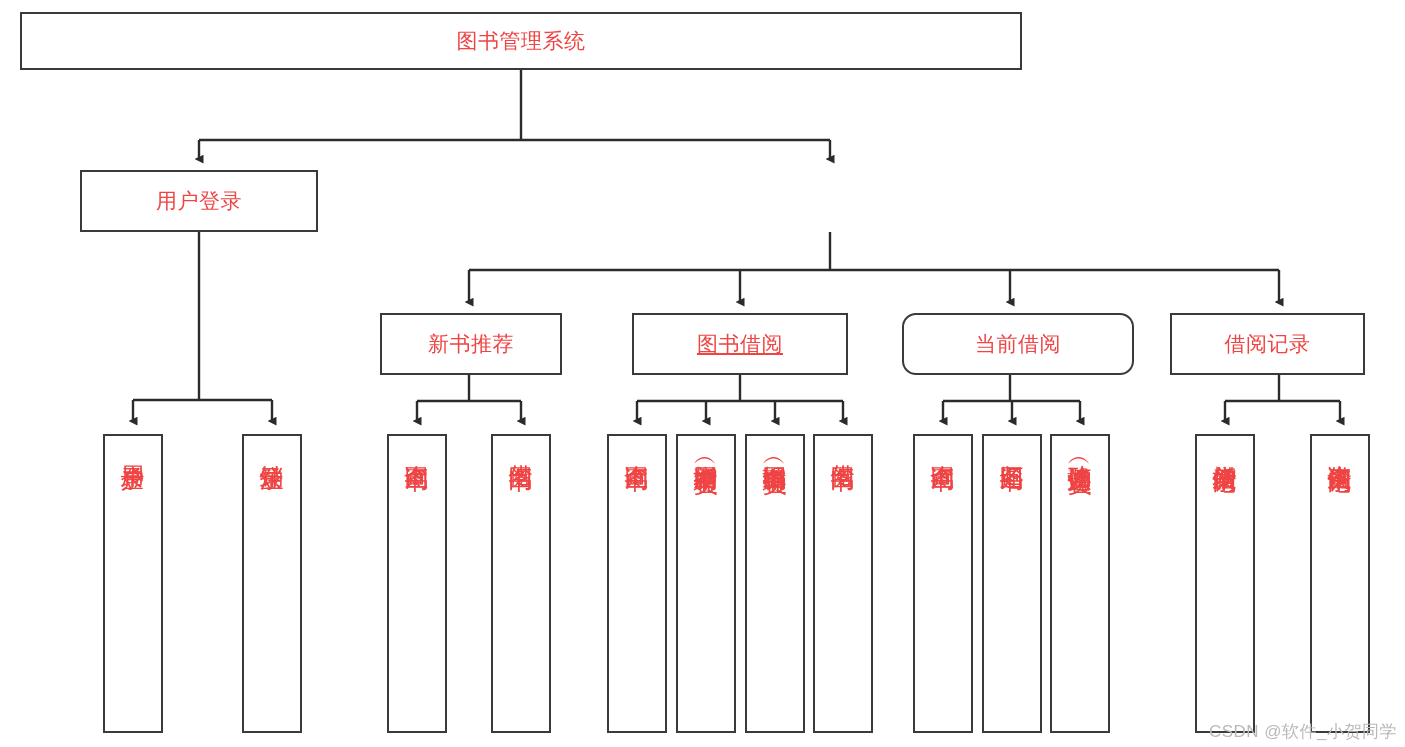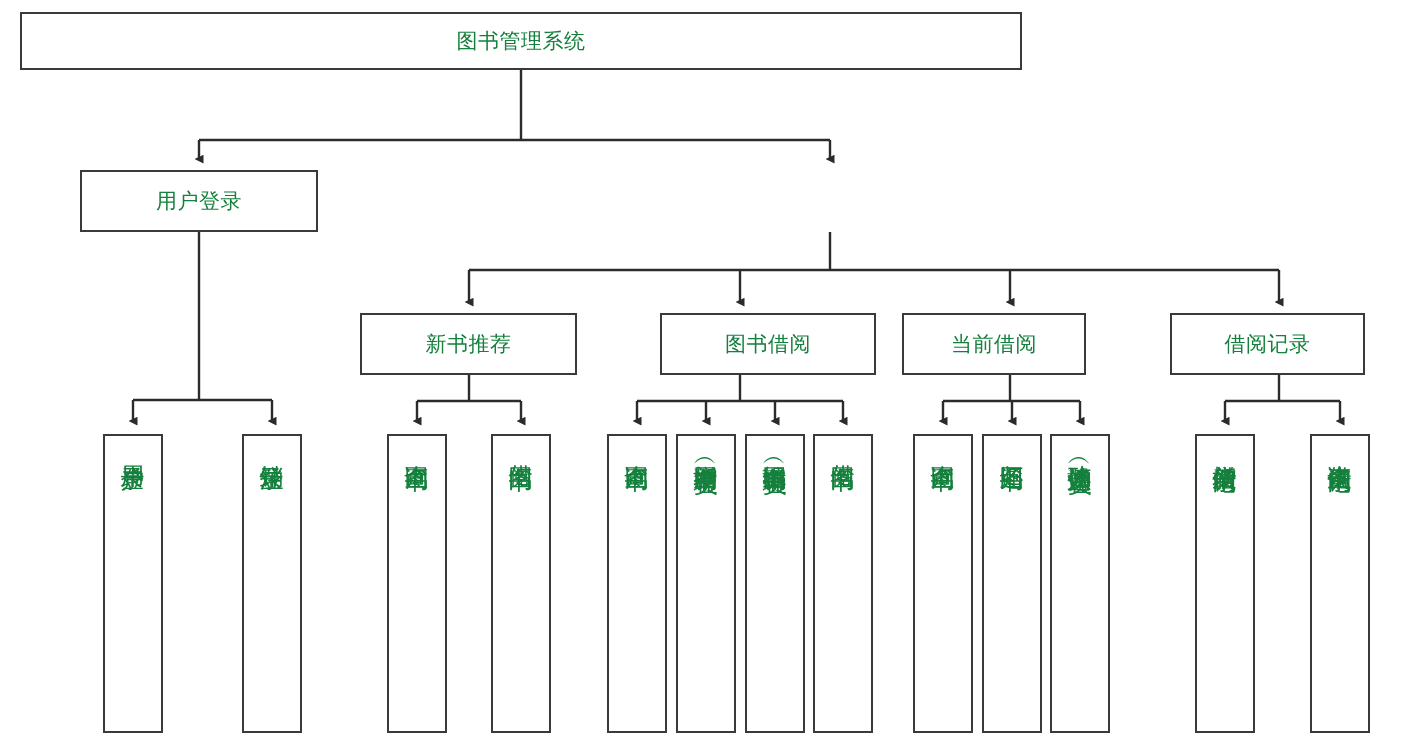--- a/index.html
+++ b/index.html
@@ -27,21 +27,21 @@
     pointer-events: none;
   }
   .node {
     position: absolute;
     box-sizing: border-box;
     background: #ffffff;
     border: 2px solid #3a3a3a;
     display: flex;
     align-items: center;
     justify-content: center;
-    color: #15803d;
+    color: #ef4444;
     z-index: 2;
   }
   .node .label {
     display: block;
     text-align: center;
     line-height: 1.18;
     letter-spacing: 0.5px;
   }
   .node.horizontal .label {
     font-size: 21px;
@@ -127,27 +127,27 @@
   </svg>
 
   <div class="node horizontal" style="left:20px; top:12px; width:1002px; height:58px;">
     <span class="label">图书管理系统</span>
   </div>
 
   <div class="node horizontal" style="left:80px; top:170px; width:238px; height:62px;">
     <span class="label">用户登录</span>
   </div>
 
-  <div class="node horizontal" style="left:360px; top:313px; width:217px; height:62px;">
+  <div class="node horizontal" style="left:380px; top:313px; width:182px; height:62px;">
     <span class="label">新书推荐</span>
   </div>
-  <div class="node horizontal" style="left:660px; top:313px; width:216px; height:62px;">
+  <div class="node horizontal" style="left:632px; top:313px; width:216px; height:62px;text-decoration:underline;">
     <span class="label">图书借阅</span>
   </div>
-  <div class="node horizontal" style="left:902px; top:313px; width:184px; height:62px;">
+  <div class="node horizontal" style="left:902px; top:313px; width:232px; height:62px;border-radius:14px;">
     <span class="label">当前借阅</span>
   </div>
   <div class="node horizontal" style="left:1170px; top:313px; width:195px; height:62px;">
     <span class="label">借阅记录</span>
   </div>
 
   <div class="node vertical" style="left:103px; top:434px; width:60px; height:299px;">
     <span class="label">用户登录</span>
   </div>
   <div class="node vertical" style="left:242px; top:434px; width:60px; height:299px;">
@@ -184,14 +184,15 @@
     <span class="label">确认归还（管理员）</span>
   </div>
 
   <div class="node vertical" style="left:1195px; top:434px; width:60px; height:299px;">
     <span class="label">新增借阅记录</span>
   </div>
   <div class="node vertical" style="left:1310px; top:434px; width:60px; height:299px;">
     <span class="label">查询借阅记录</span>
   </div>
 
+  <div id="watermark">CSDN @软件_小贺同学</div>
 
 </div>
 
 </body></html>

